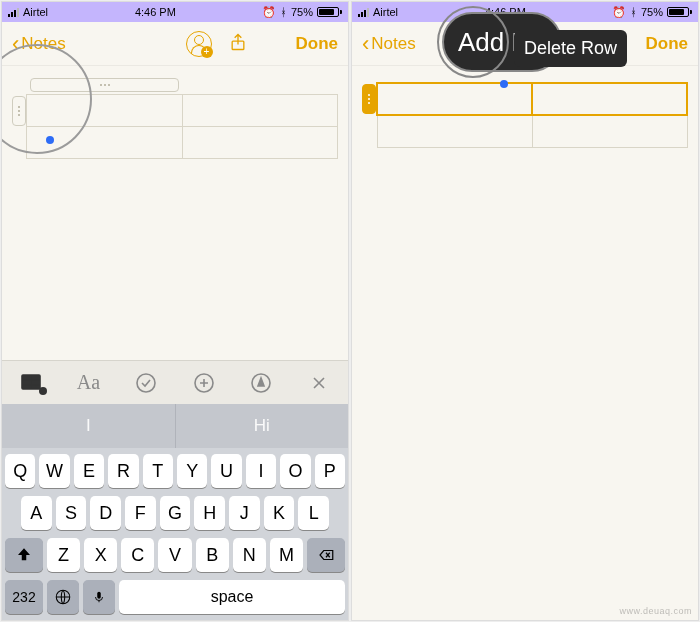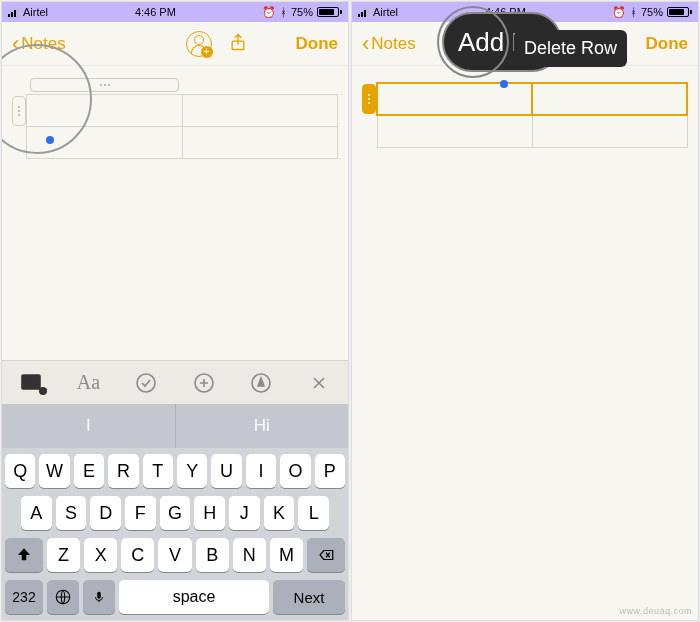--- a/index.html
+++ b/index.html
@@ -254,21 +254,20 @@
               <path d="M3 12h18M12 3c3 3 3 15 0 18M12 3c-3 3-3 15 0 18"></path>
             </svg>
         </div>
         <div class="key special mic">
           <svg width="14" height="18" viewBox="0 0 24 24" fill="#000">
               <rect x="9" y="3" width="6" height="12" rx="3"></rect>
               <path d="M6 12a6 6 0 0012 0M12 18v3" stroke="#000" stroke-width="1.6" fill="none"></path>
             </svg>
         </div>
         <div class="key space">space</div>
-        <div class="key special next">Next</div>
       </div>
     </div>
   </div>
 
   <div class="screen">
     <div class="status-bar">
       <div class="status-left">
         <span class="signal-bars">
             <span></span>
             <span></span>

